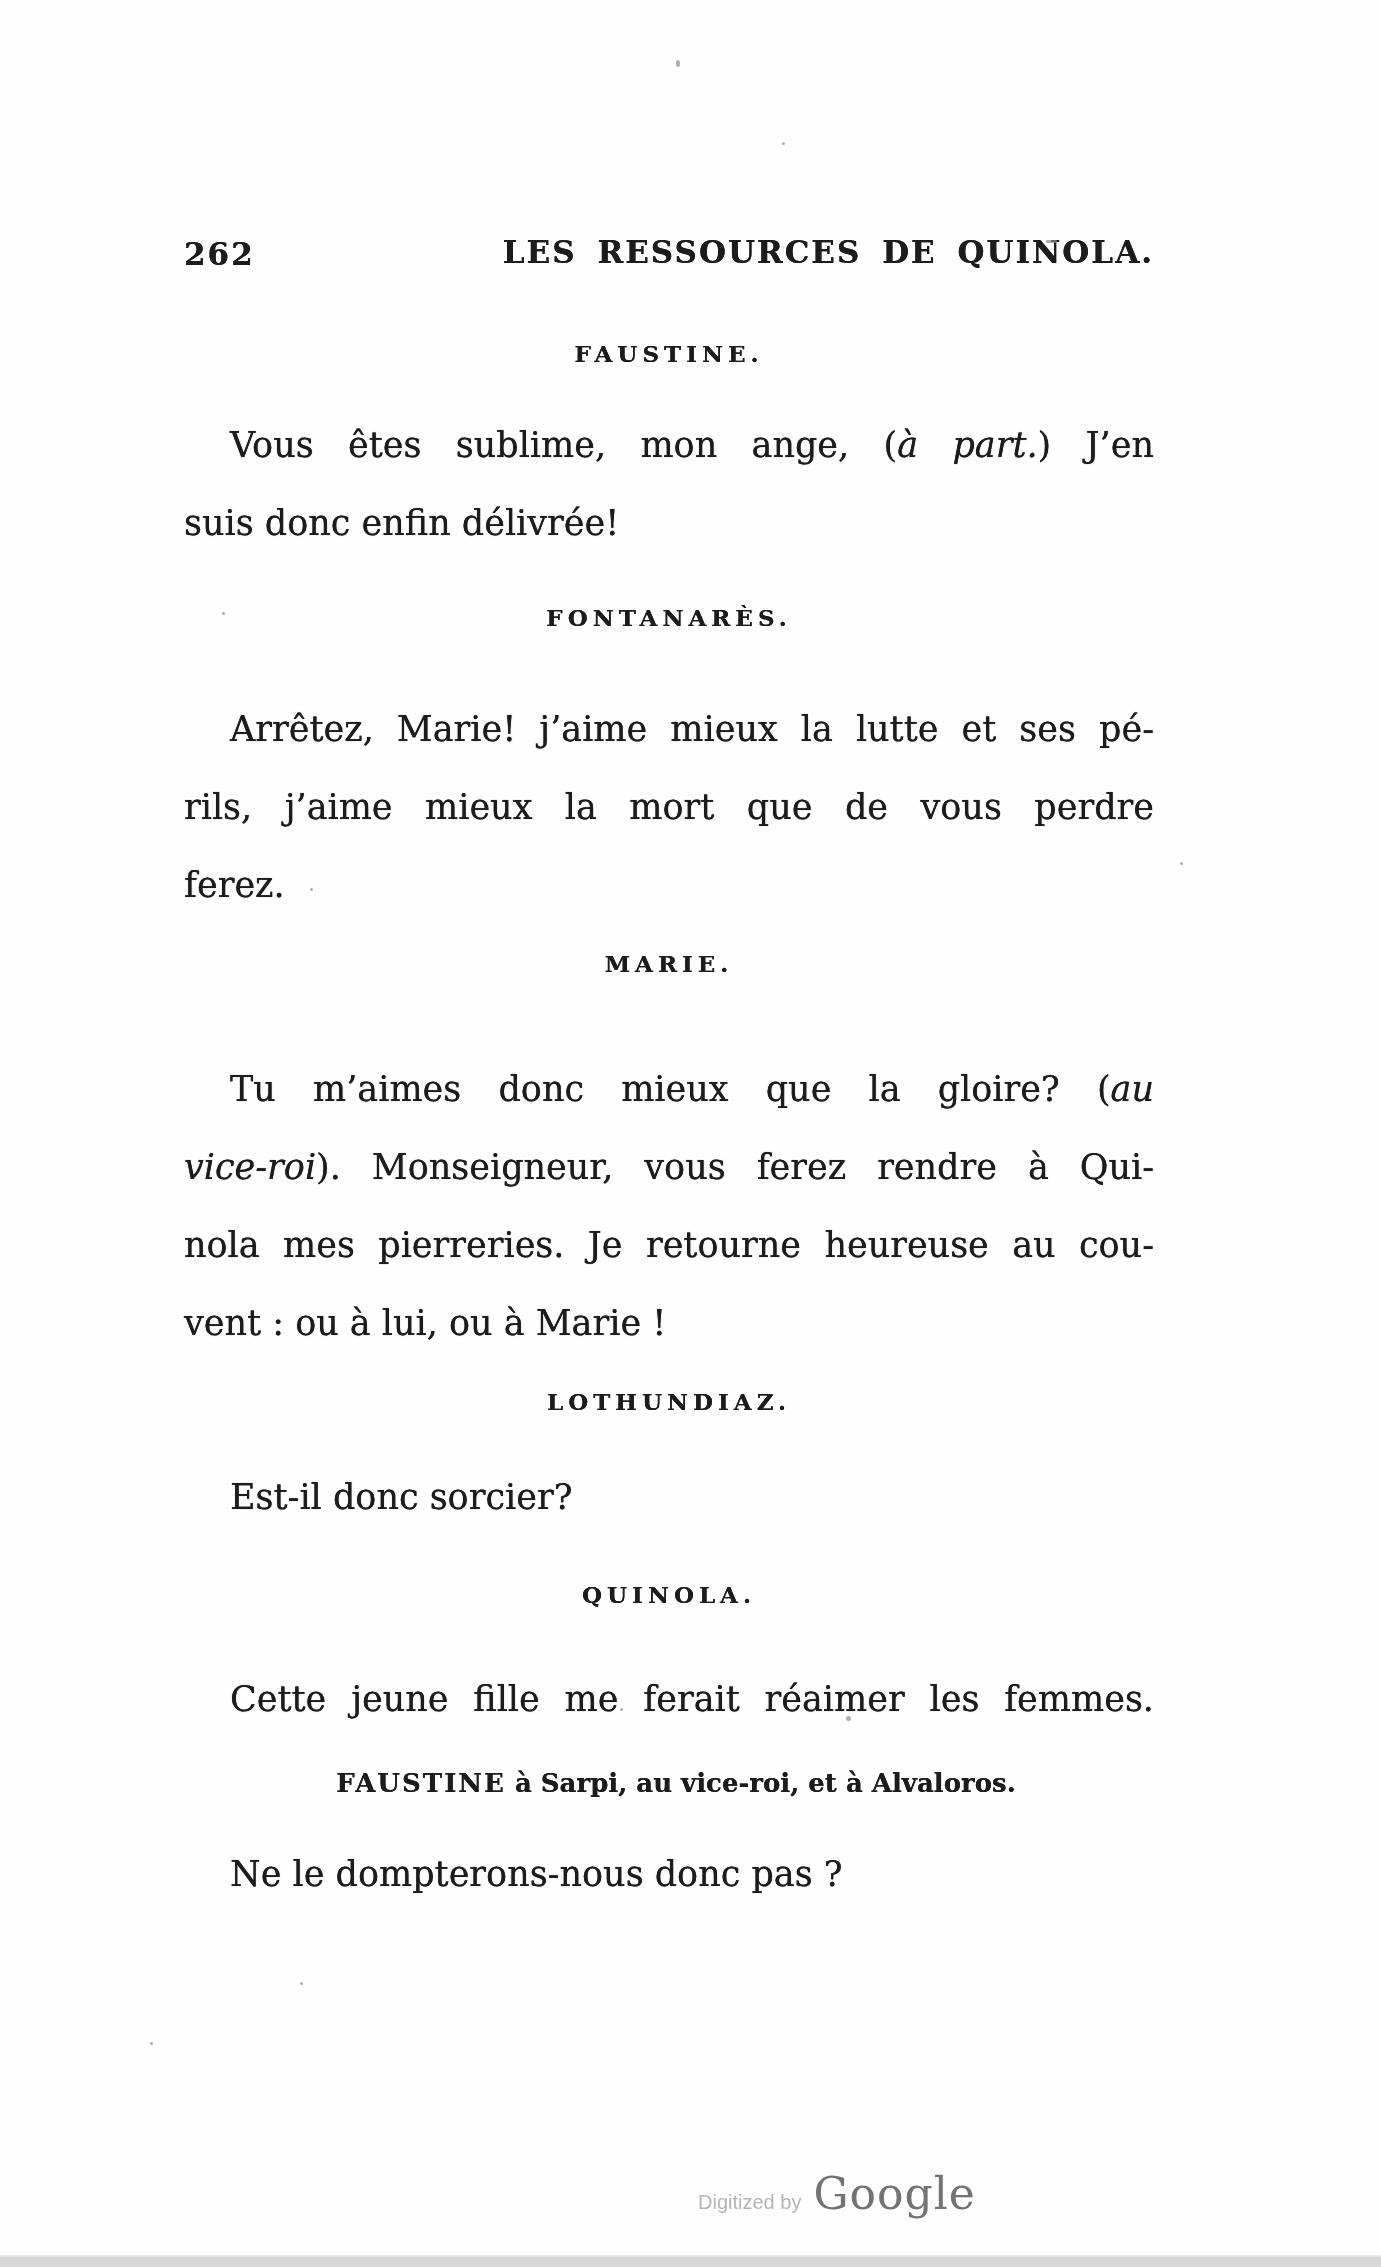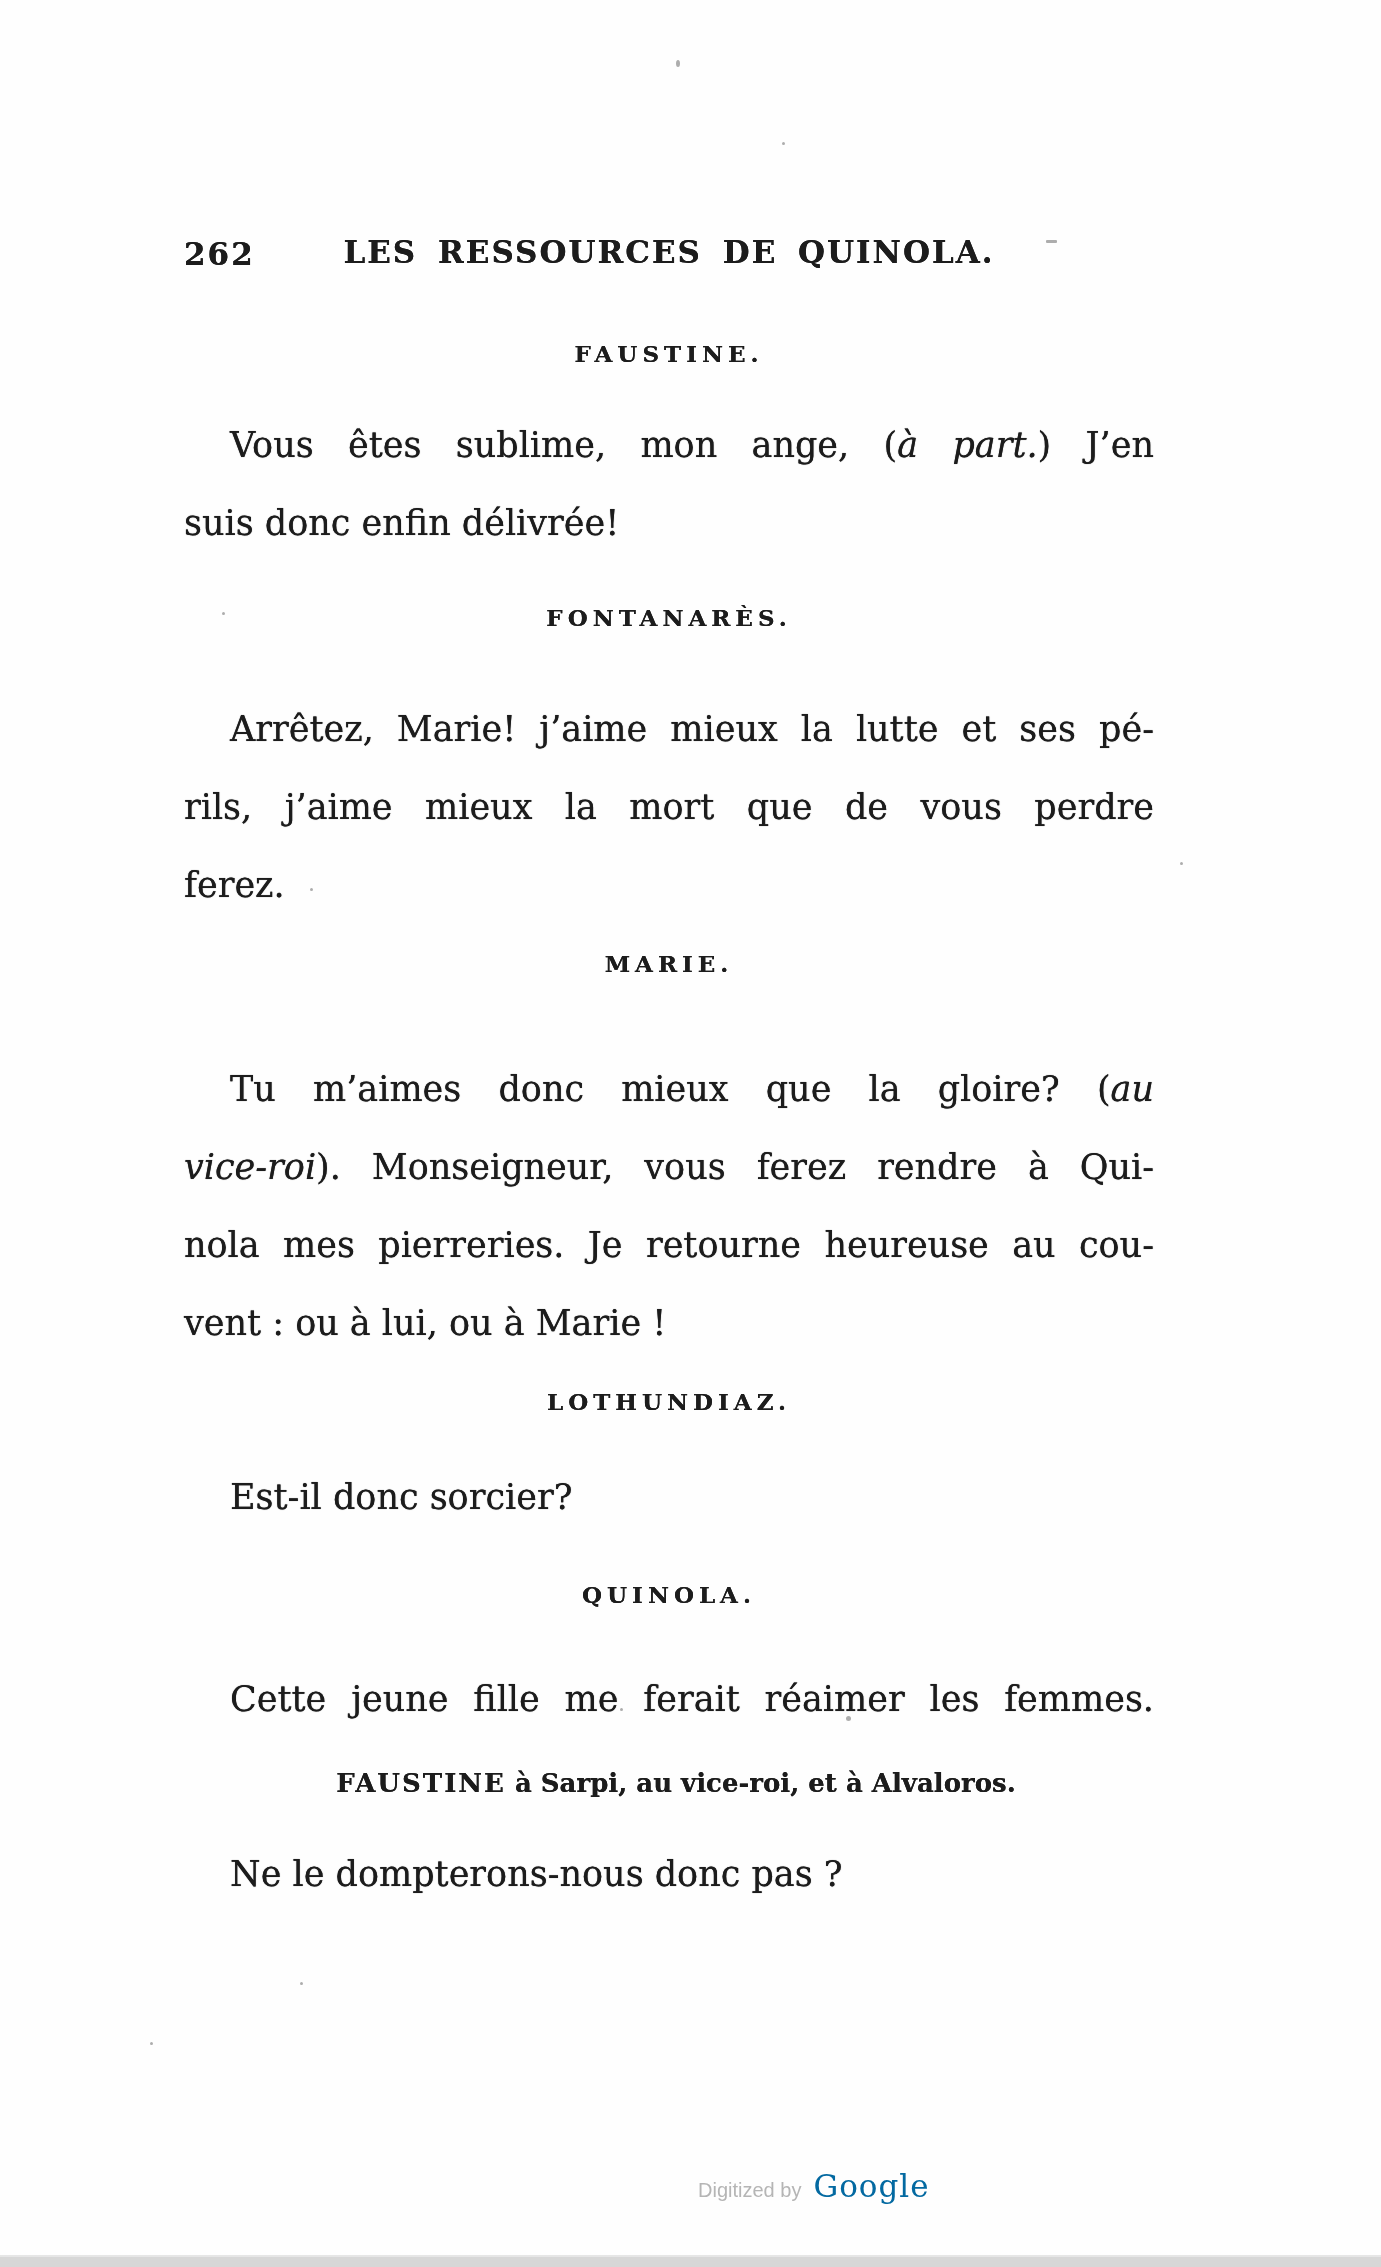--- a/index.html
+++ b/index.html
@@ -20,21 +20,21 @@
     width: 970px;
     height: 1900px;
   }
   .header { position: absolute; top: 6px; left: 0; width: 100%; height: 46px; }
   .pageno {
     position: absolute; left: 0; top: 2px;
     font-size: 31px; font-weight: bold; letter-spacing: 2px;
     text-shadow: 0 0 0.6px currentColor;
   }
   .running-title {
-    text-align: center;
+    text-align: right;
     font-size: 31px; font-weight: bold; letter-spacing: 2px;
     word-spacing: 8px;
     text-shadow: 0 0 0.6px currentColor;
   }
   .speaker {
     position: absolute; left: 0; width: 100%;
     text-align: center;
     font-size: 23px; font-weight: bold; letter-spacing: 5px;
     text-shadow: 0 0 0.5px currentColor;
   }
@@ -59,21 +59,21 @@
   .footer {
     position: absolute; left: 698px; top: 2168px;
     display: flex; align-items: baseline; gap: 12px; text-align: center;
   }
   .digitized {
     font-family: "Liberation Sans", sans-serif;
     font-size: 20px; color: #b5b5b5;
   }
   .glogo {
     font-family: "DejaVu Serif", serif;
-    font-size: 31px; color: #0369a1; letter-spacing: 1px;
+    font-size: 44px; color: #737373; letter-spacing: 1px;
   }
   .bottom-strip {
     position: absolute; left: 0; bottom: 0; width: 100%; height: 10px;
     background: #d7d7d7; border-top: 2px solid #e6e6e6;
   }
   .speck { position: absolute; background: #8a8a8a; border-radius: 50%; opacity: .7; }
 </style>
 </head>
 <body>
 

